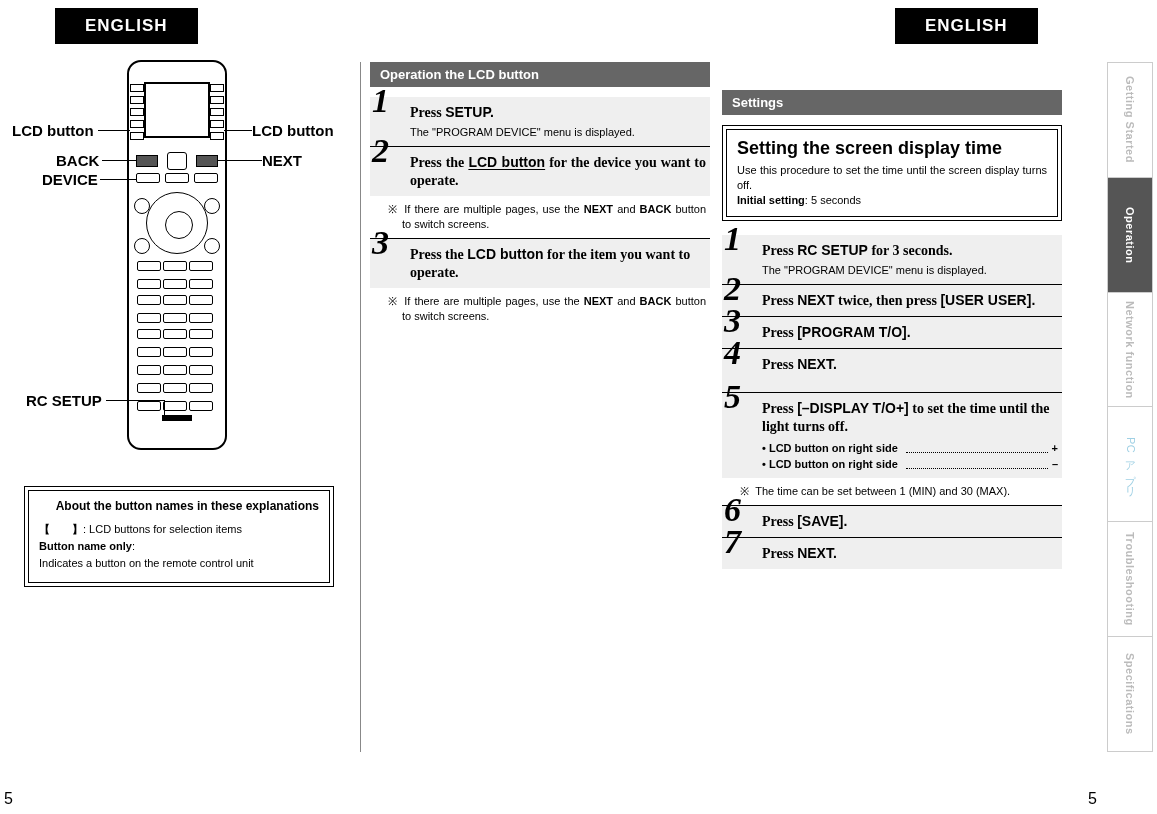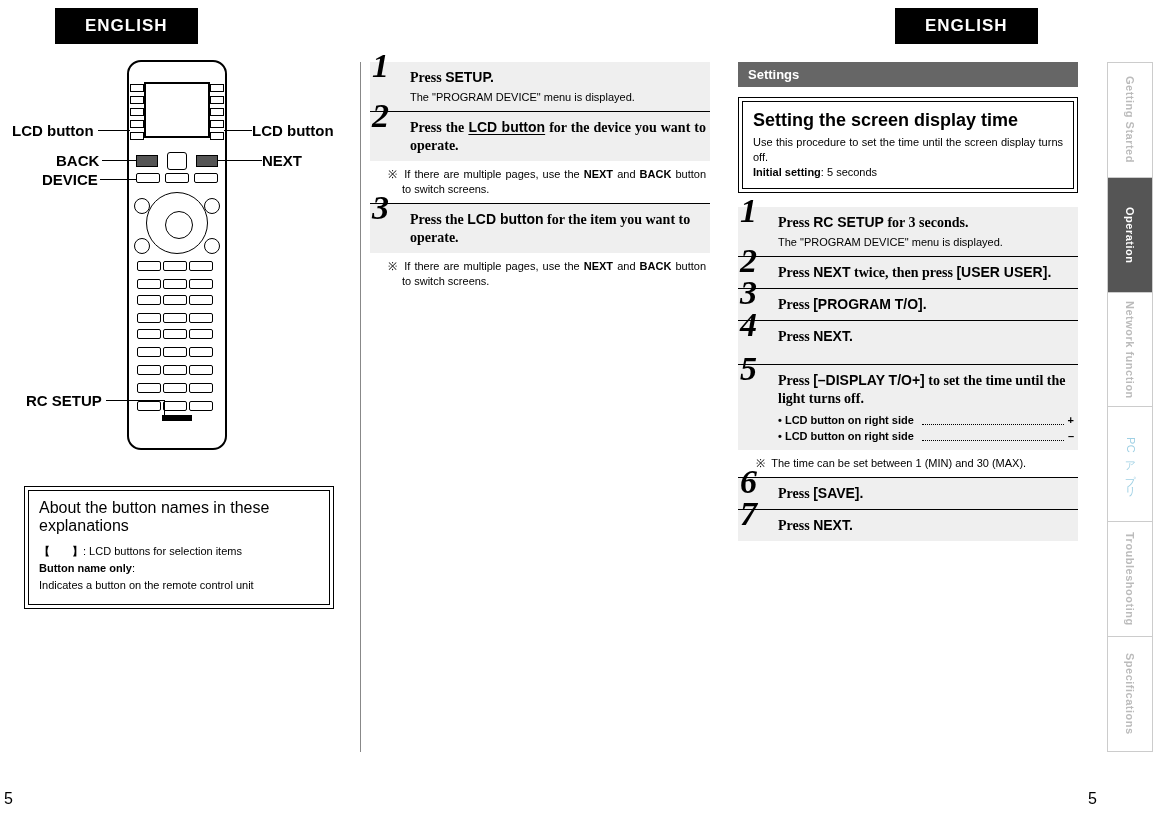--- a/index.html
+++ b/index.html
@@ -115,29 +115,29 @@
   .lead.h { height:1px; }
 
   
   .about-box {
     position:absolute; left:24px; top:486px; width:310px;
     border:1px solid #000; padding:3px;
   }
   .about-inner {
     border:1px solid #000; padding:8px 10px 10px;
   }
-  .about-title { font-weight:normal; font-size:16px; text-align:left; margin-bottom:8px; }
+  .about-title { font-weight:bold; font-size:12px; text-align:right; margin-bottom:8px; }
   .about-body { font-size:11px; line-height:17px;}
 
   
   .col {
     position:absolute; top:62px; width:340px;
   }
   .col2 { left: 370px; }
-  .col3 { left: 738px; }
+  .col3 { left: 722px; margin-top: 28px; }
 
   .section-header {
     background:#666; color:#fff; font-weight:bold; font-size:13px; padding:5px 10px; margin-bottom:10px;
   }
 
   .vline {
     position:absolute; width:1px; background:#888;
   }
 
   .step {
@@ -273,20 +273,21 @@
       <div><b>【　　】</b><span>: LCD buttons for selection items</span></div>
       <div><b>Button name only</b><span>:</span></div>
       <div>Indicates a button on the remote control unit</div>
     </div>
   </div>
 </div>
 
 <div class="vline" style="left:360px; top:62px; height:690px;"></div>
 
 <div class="col col2">
+  <div class="section-header">Operation the LCD button</div>
 
   <div class="step">
     <div class="stepnum">1</div>
     <div class="step-head"><span>Press </span><span class="hb">SETUP.</span></div>
     <div class="step-sub">The "PROGRAM DEVICE" menu is displayed.</div>
   </div>
   <div class="hr"></div>
   <div class="step">
     <div class="stepnum">2</div>
     <div class="step-head" style="text-align:justify"><span>Press the </span><span class="hb uline">LCD button</span><span> for the device you want to operate.</span></div>

